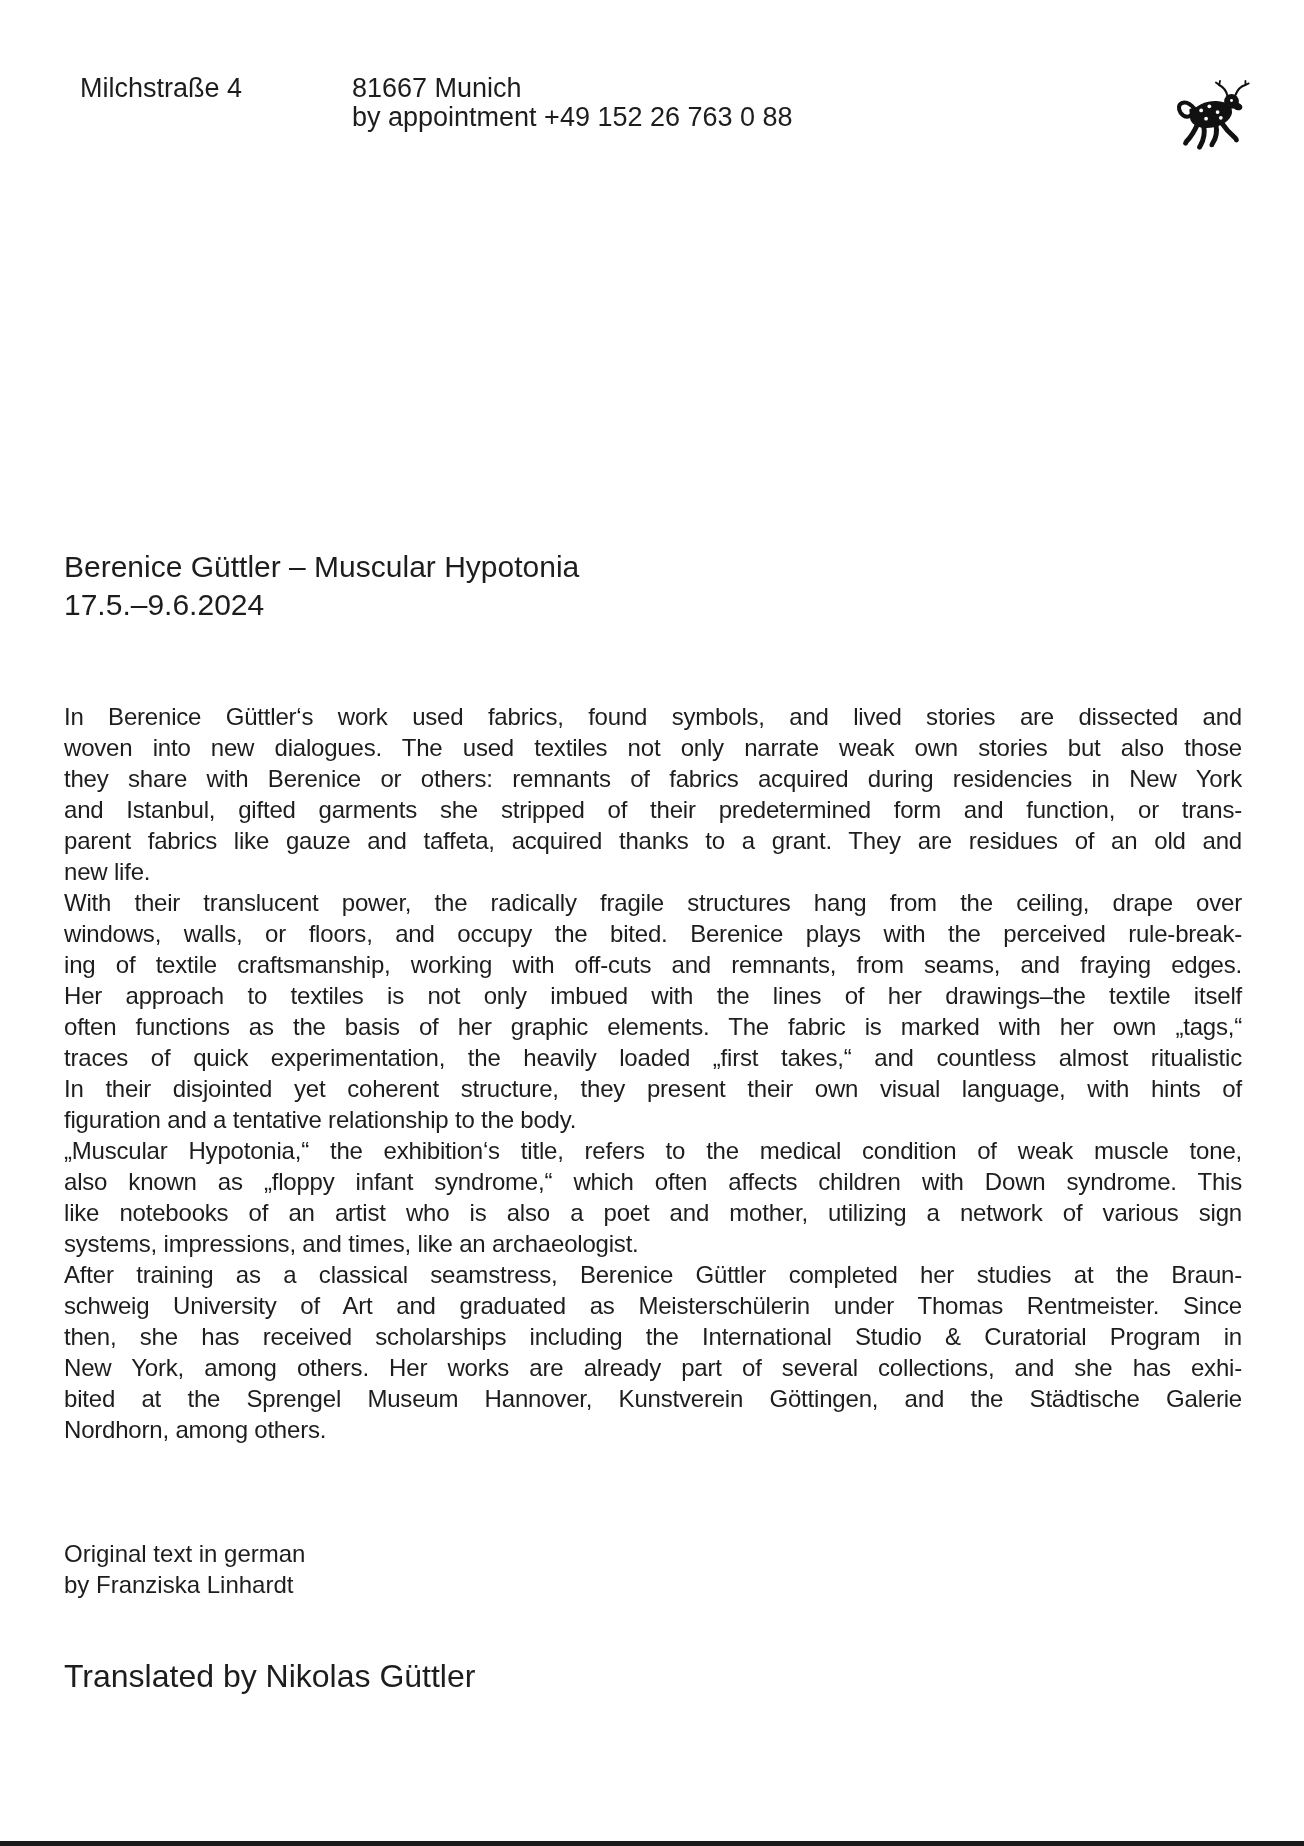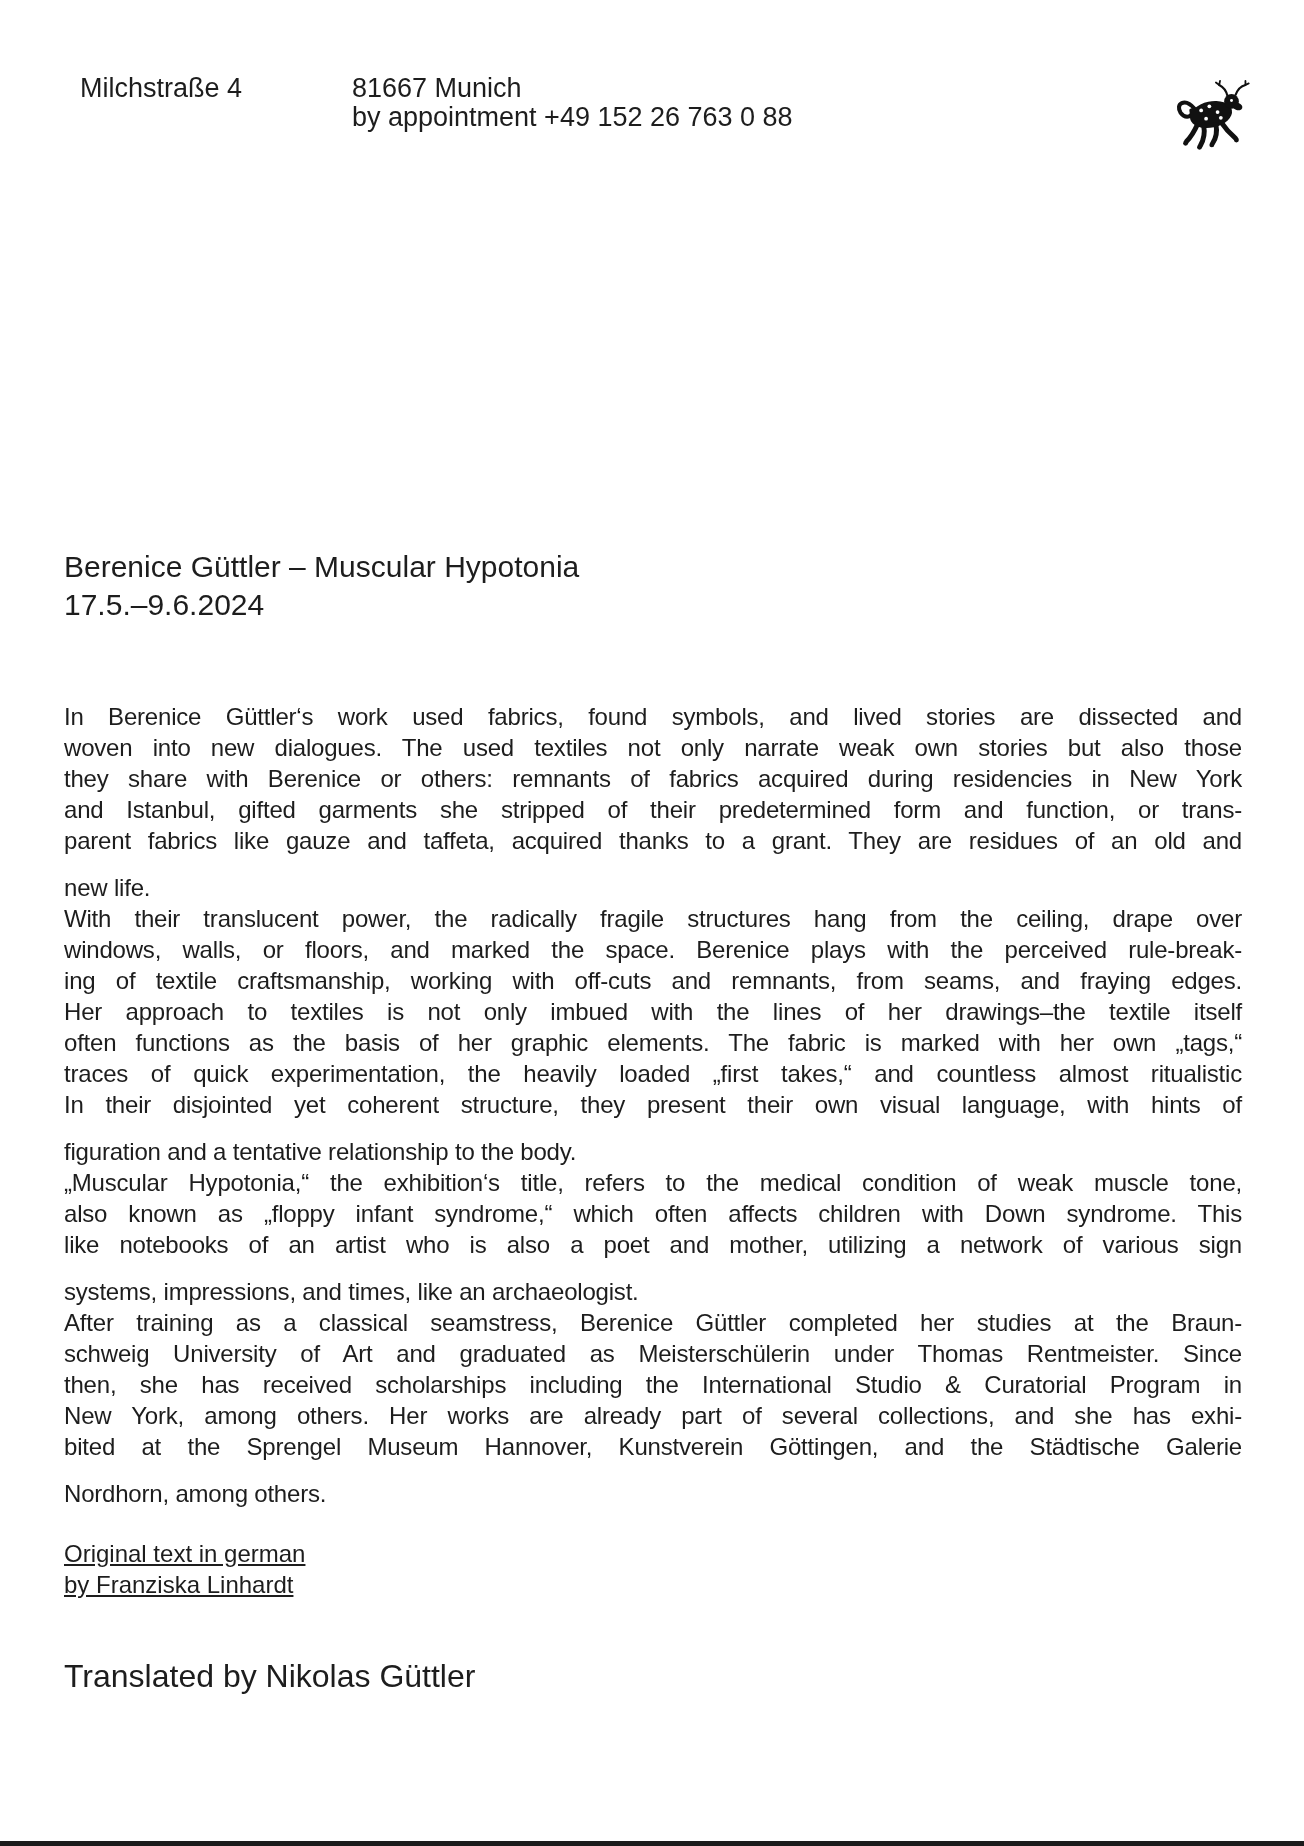--- a/index.html
+++ b/index.html
@@ -54,29 +54,27 @@
     line-height: 31px;
     letter-spacing: -0.2px;
   }
   .body-line {
     text-align: justify;
     text-align-last: justify;
   }
   .body-line.para-end {
     text-align: center;
     text-align-last: left;
-    margin-top: 16px;
   }
   .credits-original {
     position: absolute;
     left: 64px;
     top: 1538px;
     font-size: 24px;
     line-height: 31px;
-    text-decoration: underline;
   }
   .credits-translated {
     position: absolute;
     left: 64px;
     top: 1629px;
     font-size: 32px;
     line-height: 31px;
     margin-top: 32px;
   }
   .bottom-bar {
@@ -140,21 +138,21 @@
   </div>
 
   <div class="body-block">
       <div class="body-line">In Berenice Güttler‘s work used fabrics, found symbols, and lived stories are dissected and</div>
       <div class="body-line">woven into new dialogues. The used textiles not only narrate weak own stories but also those</div>
       <div class="body-line">they share with Berenice or others: remnants of fabrics acquired during residencies in New York</div>
       <div class="body-line">and Istanbul, gifted garments she stripped of their predetermined form and function, or trans-</div>
       <div class="body-line">parent fabrics like gauze and taffeta, acquired thanks to a grant. They are residues of an old and</div>
       <div class="body-line para-end">new life.</div>
       <div class="body-line">With their translucent power, the radically fragile structures hang from the ceiling, drape over</div>
-      <div class="body-line">windows, walls, or floors, and marked the space. Berenice plays with the perceived rule-break-</div>
+      <div class="body-line">windows, walls, or floors, and occupy the bited. Berenice plays with the perceived rule-break-</div>
       <div class="body-line">ing of textile craftsmanship, working with off-cuts and remnants, from seams, and fraying edges.</div>
       <div class="body-line">Her approach to textiles is not only imbued with the lines of her drawings–the textile itself</div>
       <div class="body-line">often functions as the basis of her graphic elements. The fabric is marked with her own „tags,“</div>
       <div class="body-line">traces of quick experimentation, the heavily loaded „first takes,“ and countless almost ritualistic</div>
       <div class="body-line">In their disjointed yet coherent structure, they present their own visual language, with hints of</div>
       <div class="body-line para-end">figuration and a tentative relationship to the body.</div>
       <div class="body-line">„Muscular Hypotonia,“ the exhibition‘s title, refers to the medical condition of weak muscle tone,</div>
       <div class="body-line">also known as „floppy infant syndrome,“ which often affects children with Down syndrome. This</div>
       <div class="body-line">like notebooks of an artist who is also a poet and mother, utilizing a network of various sign</div>
       <div class="body-line para-end">systems, impressions, and times, like an archaeologist.</div>

